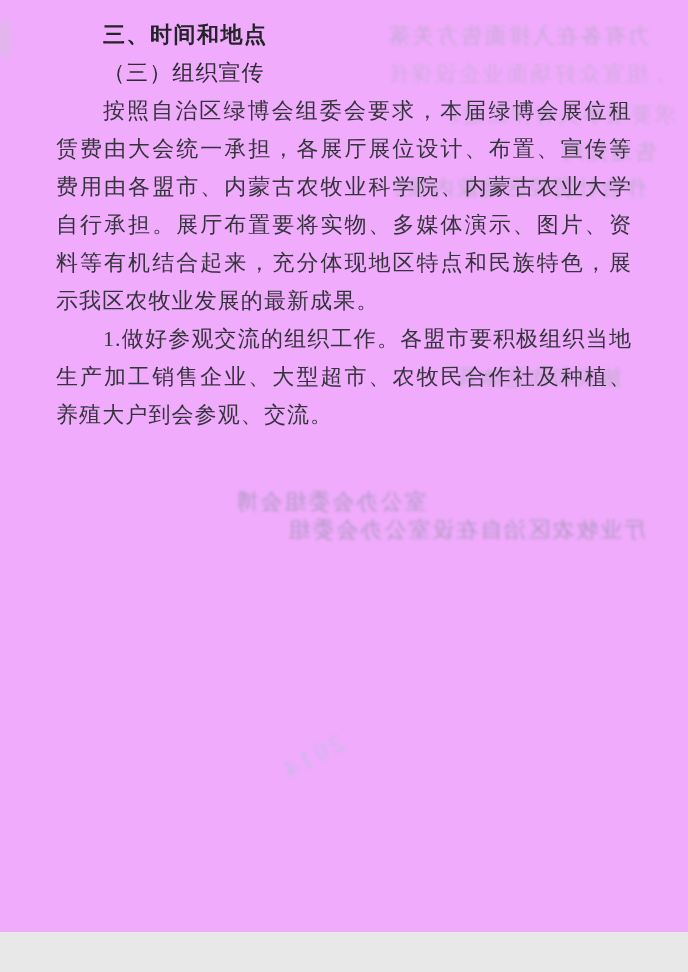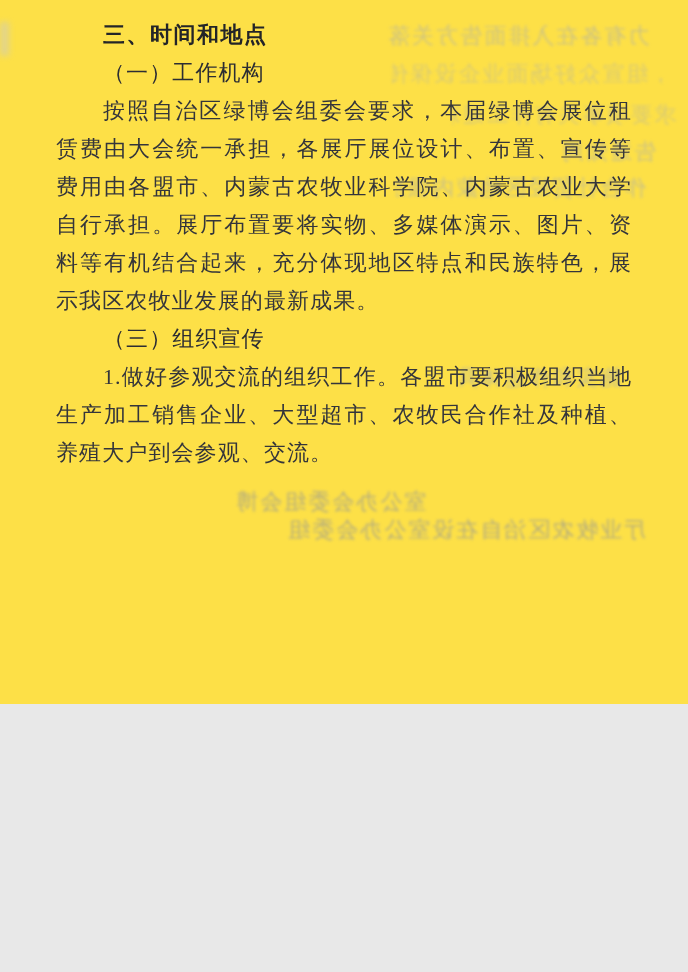--- a/index.html
+++ b/index.html
@@ -1,20 +1,20 @@
 <!DOCTYPE html>
 <html><head>
 <meta charset="utf-8">
 <style>
   html,body{margin:0;padding:0;background:#e8e8e8;}
   .page{
     position:relative;
-    width:688px;height:704px;
+    width:688px;height:932px;
     margin:0 auto;
-    background:#fde047;
+    background:#f0abfc;
     overflow:hidden;
     font-family:"Liberation Serif","DejaVu Serif",serif;
     color:#35363c;
   }
   
   .content{
     position:absolute;
     left:56px;top:16px;
     width:576px;
     z-index:2;
@@ -98,21 +98,20 @@
     <div class="bleed" style="left:396px;top:176px;width:250px">作合社贸经区地蒙内强加</div>
     <div class="bleed" style="left:460px;top:366px;width:162px">施实和作运体具</div>
     <div class="bleed dark" style="left:236px;top:490px;width:190px">室公办会委组会博</div>
     <div class="bleed dark" style="left:250px;top:518px;width:396px">厅业牧农区治自在设室公办会委组</div>
     <div class="stamp">2014</div>
     <div class="edge-smudge"></div>
   </div>
 
   <div class="content">
     <p class="blk h">三、时间和地点</p>
-    <p class="blk sub">（一）工作机构</p>
+    <p class="blk sub">（三）组织宣传</p>
     <p class="blk just">按照自治区绿博会组委会要求，本届绿博会展位租赁费由大会统一承担，各展厅展位设计、布置、宣传等费用由各盟市、内蒙古农牧业科学院、内蒙古农业大学自行承担。展厅布置要将实物、多媒体演示、图片、资料等有机结合起来，充分体现地区特点和民族特色，展示我区农牧业发展的最新成果。</p>
-    <p class="blk sub">（三）组织宣传</p>
     <p class="blk just">1.做好参观交流的组织工作。各盟市要积极组织当地生产加工销售企业、大型超市、农牧民合作社及种植、养殖大户到会参观、交流。</p>
   </div>
 
   <div class="pageno">- 3 -</div>
 
 </div>
 
 </body></html>

